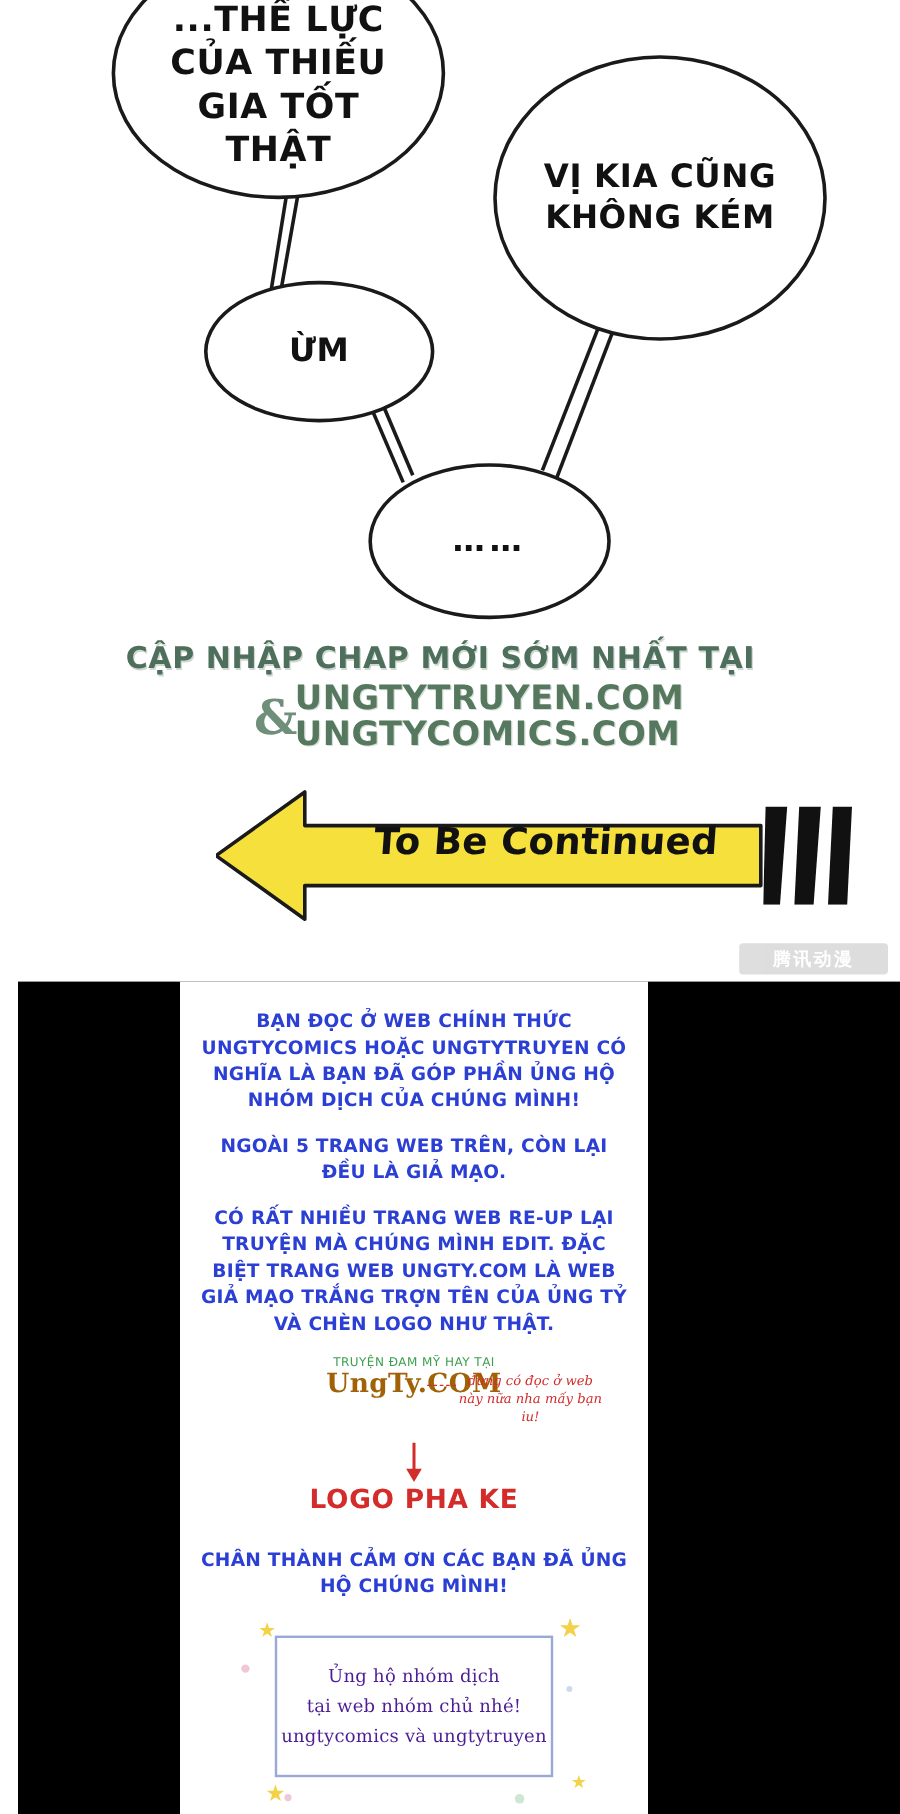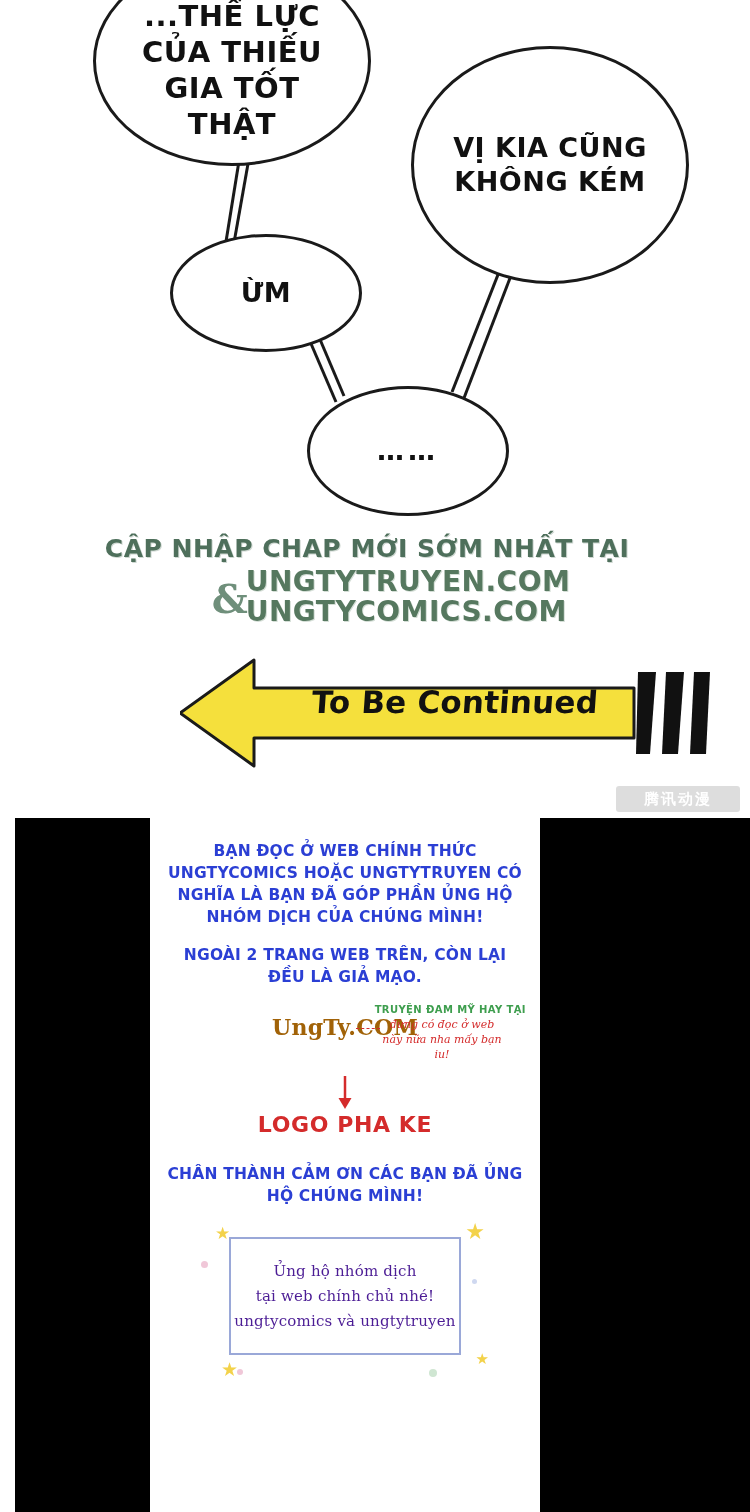--- a/index.html
+++ b/index.html
@@ -204,24 +204,23 @@
   }
 
   #fake-logo-block {
     position: relative;
     margin-top: 6px;
     height: 70px;
   }
   #fake-logo-caption {
     font-family: "DejaVu Sans", sans-serif;
     font-size: 10px;
-    font-weight: 700;
+    font-weight: 400;
     color: #3e9e4e;
     letter-spacing: .4px;
-    text-align: right;
   }
   #fake-logo-text {
     font-family: "DejaVu Serif", serif;
     font-size: 22px;
     font-weight: 700;
     color: #a16207;
     letter-spacing: .3px;
     line-height: 1.1;
   }
   #fake-logo-note {
@@ -341,21 +340,22 @@
     </svg>
   </div>
 
   <div id="watermark">腾讯动漫</div>
 </div>
 
 <div id="notice-section">
   <div id="notice-card">
 
     <p class="notice-p">BẠN ĐỌC Ở WEB CHÍNH THỨC UNGTYCOMICS HOẶC UNGTYTRUYEN CÓ NGHĨA LÀ BẠN ĐÃ GÓP PHẦN ỦNG HỘ NHÓM DỊCH CỦA CHÚNG MÌNH!</p>
-    <p class="notice-p">NGOÀI 2 TRANG WEB TRÊN, CÒN LẠI ĐỀU LÀ GIẢ MẠO.</p>
+    <p class="notice-p">NGOÀI 5 TRANG WEB TRÊN, CÒN LẠI ĐỀU LÀ GIẢ MẠO.</p>
+    <p class="notice-p">CÓ RẤT NHIỀU TRANG WEB RE-UP LẠI TRUYỆN MÀ CHÚNG MÌNH EDIT. ĐẶC BIỆT TRANG WEB UNGTY.COM LÀ WEB GIẢ MẠO TRẮNG TRỢN TÊN CỦA ỦNG TỶ VÀ CHÈN LOGO NHƯ THẬT.</p>
 
     <div id="fake-logo-block">
       <div id="fake-logo-caption">TRUYỆN ĐAM MỸ HAY TẠI</div>
       <div id="fake-logo-text">UngTy.COM</div>
       <div id="fake-logo-note-dash"></div>
       <div id="fake-logo-note">đừng có đọc ở web này nữa nha mấy bạn iu!</div>
     </div>
 
     <div id="down-arrow">
       <svg width="16" height="34" viewBox="0 0 16 34">
@@ -371,18 +371,18 @@
       <span class="star" style="left:-16px; top:-14px; font-size:17px;">★</span>
       <span class="star" style="right:-26px; top:-18px; font-size:22px;">★</span>
       <span class="star" style="left:-10px; bottom:-26px; font-size:19px;">★</span>
       <span class="star" style="right:-30px; bottom:-14px; font-size:15px;">★</span>
       <span class="dot" style="left:-30px; top:22px; width:7px; height:7px; background:#f0c7d8;"></span>
       <span class="dot" style="right:-18px; top:40px; width:5px; height:5px; background:#cfd8f0;"></span>
       <span class="dot" style="left:6px; bottom:-22px; width:6px; height:6px; background:#f0c7d8;"></span>
       <span class="dot" style="right:22px; bottom:-24px; width:8px; height:8px; background:#cfe6d2;"></span>
 
       <div class="support-line">Ủng hộ nhóm dịch</div>
-      <div class="support-line">tại web chính chủ nhé!</div>
+      <div class="support-line">tại web nhóm chủ nhé!</div>
       <div class="support-line">ungtycomics và ungtytruyen</div>
     </div>
 
   </div>
 </div>
 
 </body></html>

